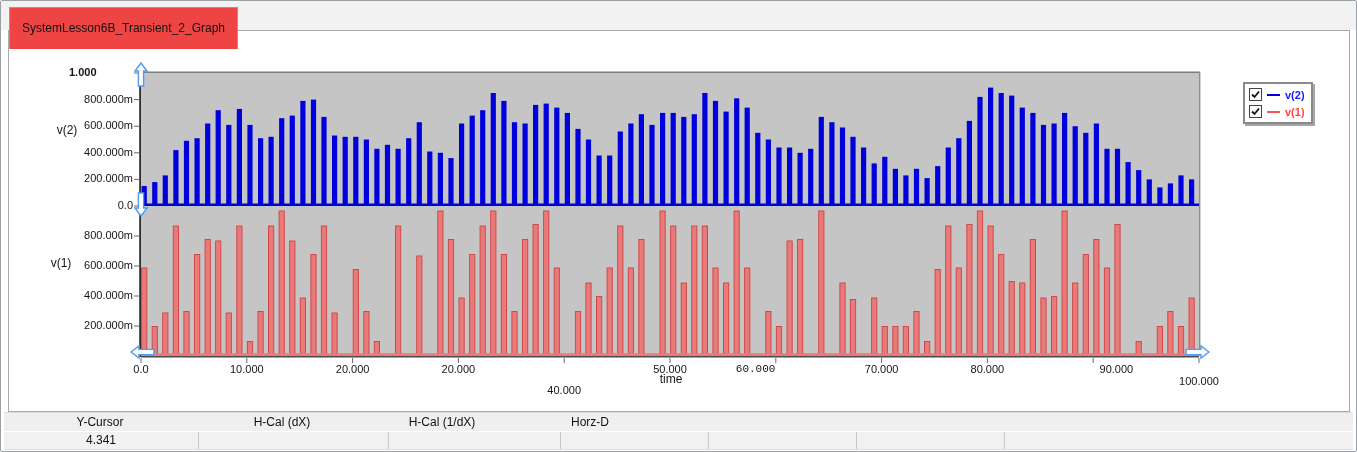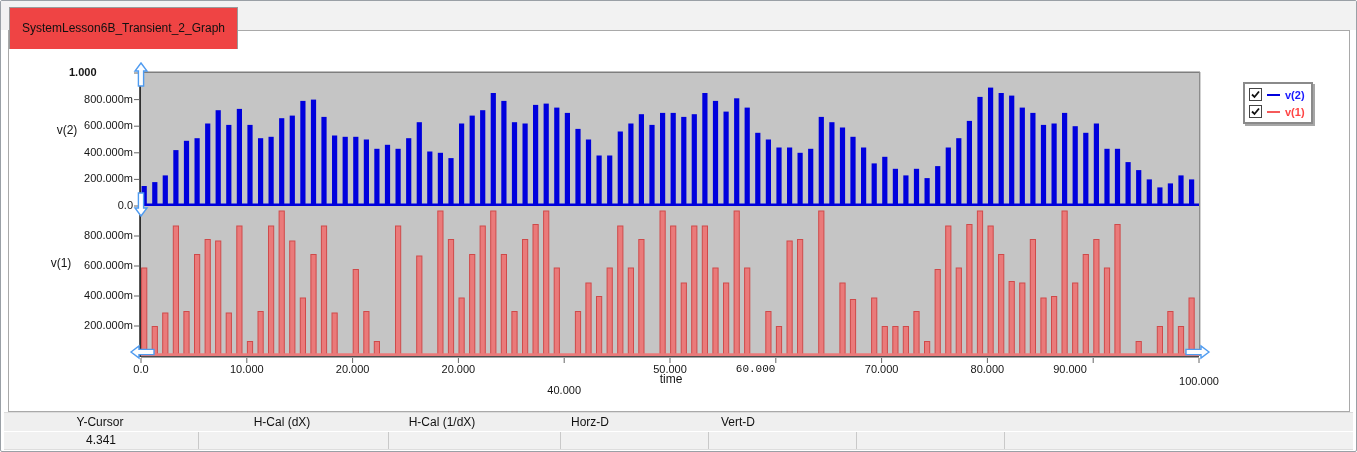--- a/index.html
+++ b/index.html
@@ -280,21 +280,21 @@
       <div class="tick" style="left: 56px; width: 76px; top: 318px; text-align: right;">200.000m</div>
       <div class="tick" style="left: 100px; width: 80px; top: 362px; text-align: center;">0.0</div>
       <div class="tick" style="left: 205.8px; width: 80px; top: 362px; text-align: center;">10.000</div>
       <div class="tick" style="left: 311.6px; width: 80px; top: 362px; text-align: center;">20.000</div>
       <div class="tick" style="left: 417.4px; width: 80px; top: 362px; text-align: center;">20.000</div>
       <div class="tick" style="left: 523.2px; width: 80px; top: 362px; text-align: center; margin-top: 21px;">40.000</div>
       <div class="tick" style="left: 629px; width: 80px; top: 362px; text-align: center;">50.000</div>
       <div class="tick" style="left: 734.8px; width: 80px; top: 362px; text-align: left; font-family: Liberation Mono, monospace;">60.000</div>
       <div class="tick" style="left: 840.6px; width: 80px; top: 362px; text-align: center;">70.000</div>
       <div class="tick" style="left: 946.4px; width: 80px; top: 362px; text-align: center;">80.000</div>
-      <div class="tick" style="left: 1052.2px; width: 80px; top: 362px; text-align: left;">90.000</div>
+      <div class="tick" style="left: 1052.2px; width: 80px; top: 362px; text-align: right;">90.000</div>
       <div class="tick" style="left: 1158px; width: 80px; top: 362px; text-align: center; margin-top: 12px;">100.000</div>
     </div>
 
   <div class="axis-name y2">v(2)</div>
   <div class="axis-name y1">v(1)</div>
   <div class="axis-name xn">time</div>
 
   <div class="legend" id="legend">
       <div class="lrow">
         <div class="cb">
@@ -315,21 +315,20 @@
         <span class="llab" style="color: rgb(255, 68, 68);">v(1)</span>
       </div>
     </div>
 
   <div class="cursor-table" id="ctable">
       <div class="thead">
         <div class="th" style="width: 192px;">Y-Cursor</div>
         <div class="th" style="width: 172px;">H-Cal (dX)</div>
         <div class="th" style="width: 148px;">H-Cal (1/dX)</div>
         <div class="th" style="width: 148px;">Horz-D</div>
-        <div class="th" style="width: 148px;">Vert-D</div>
         <div class="fill"></div>
       </div>
       <div class="tvals">
         <div class="td" style="width: 194px;">4.341</div>
         <div class="td" style="width: 189px;"></div>
         <div class="td" style="width: 171px;"></div>
         <div class="td" style="width: 147px;"></div>
         <div class="td" style="width: 147px;"></div>
         <div class="td" style="width: 147px;"></div>
         <div class="fill"></div>

